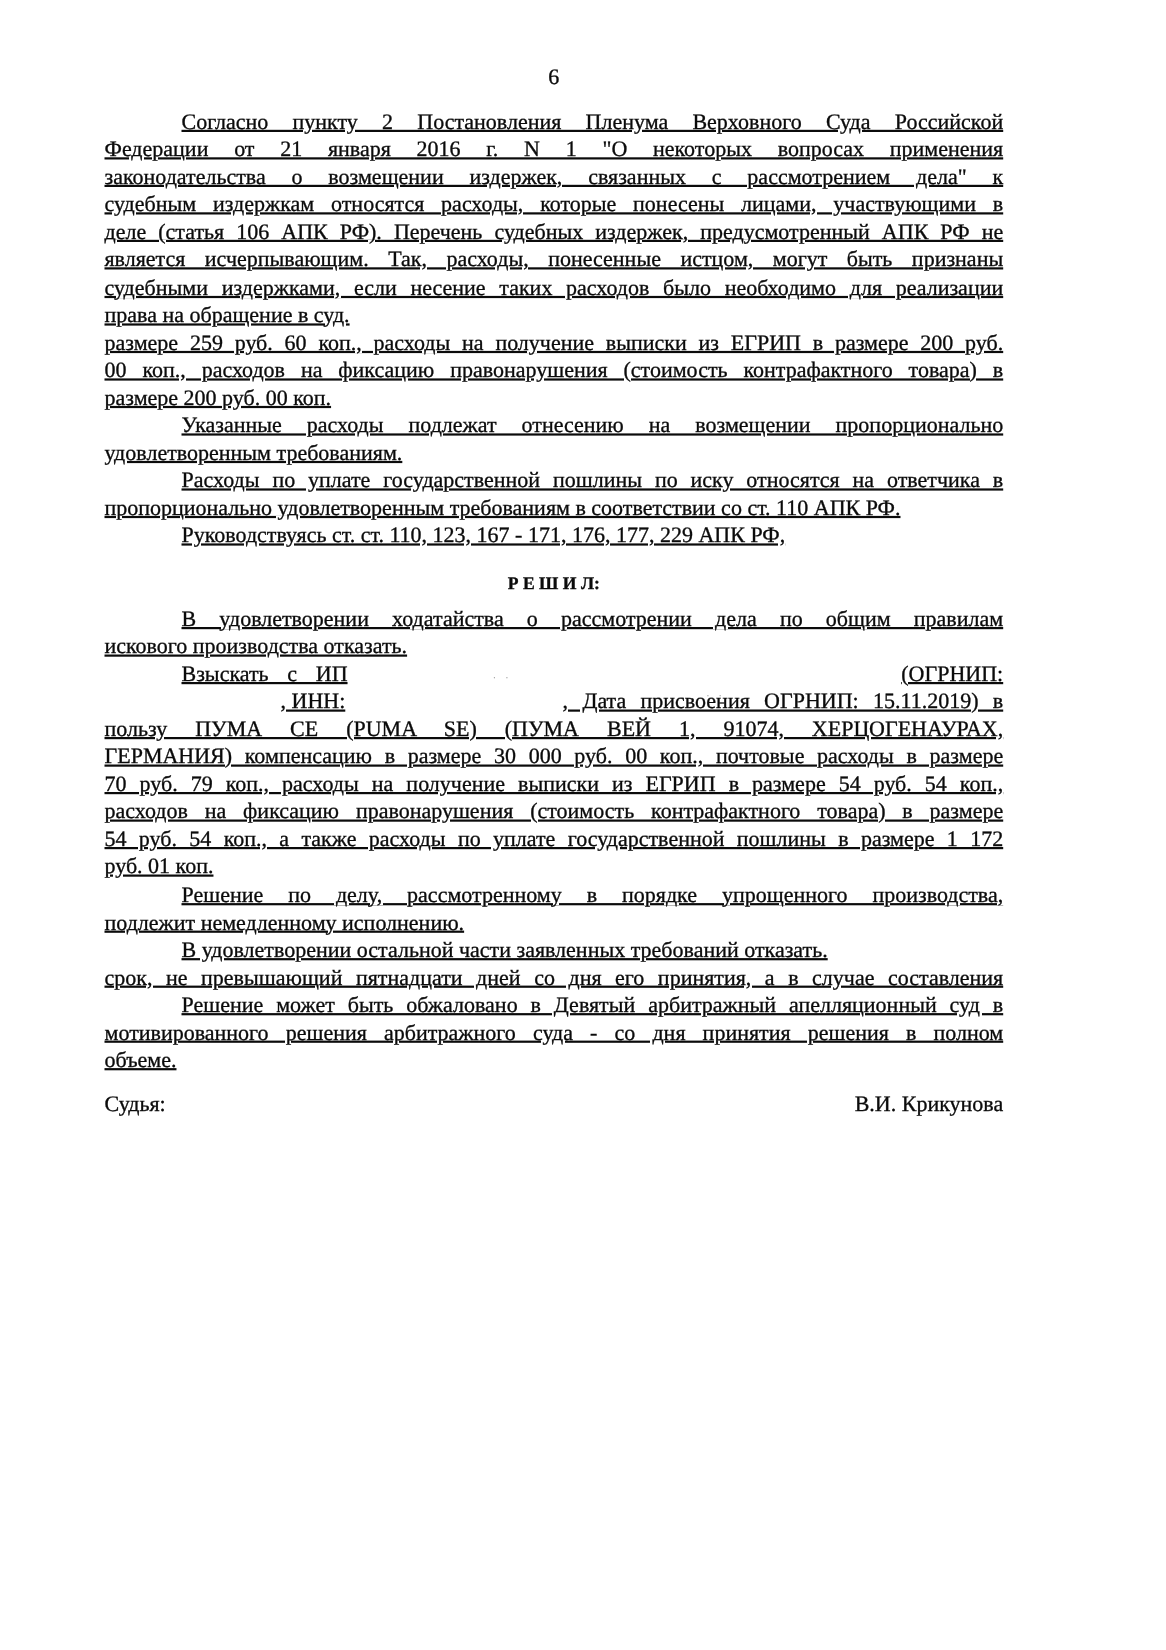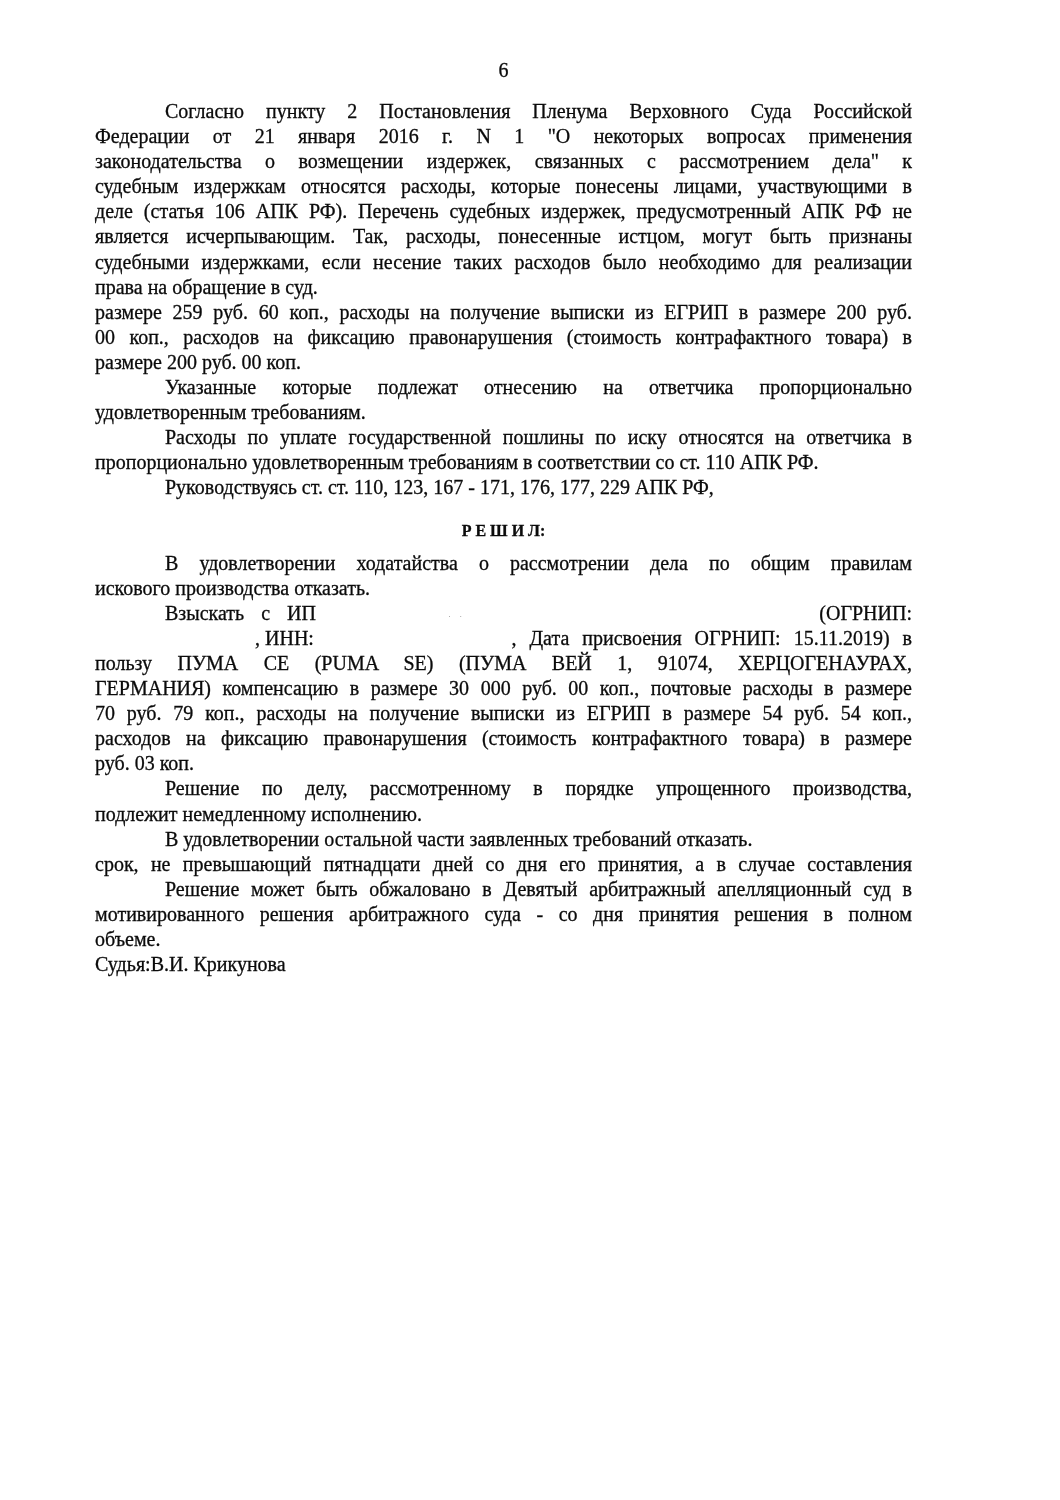--- a/index.html
+++ b/index.html
@@ -28,21 +28,21 @@
   }
   .content {
     position: absolute;
     top: 99px;
     left: 95px;
     width: 817px;
     font-size: 20px;
     line-height: 25.1px;
   }
   .para { margin: 0; padding: 0; }
-  .ln { display: block; }
+  .ln { display: block; text-decoration: underline; }
   .ln.just {
     text-align: justify;
     text-align-last: justify;
   }
   .ln.ind { text-indent: 70px; }
   .ln.flexline {
     display: flex;
     align-items: center;
   }
   .ln.flexline .gap { flex: 1 1 auto; }
@@ -51,21 +51,23 @@
   .heading {
     text-align: center;
     font-weight: bold;
     font-size: 16px;
     line-height: 25.1px;
     margin-top: 17px;
     margin-bottom: 8px;
   }
   .sig {
     display: flex;
+    justify-content: space-between;
     align-items: baseline;
+    margin-top: 15px;
   }
   .artifact {
     position: absolute;
     color: #8a8a8a;
     font-size: 9px;
     letter-spacing: 3px;
     -webkit-text-stroke: 0;
     line-height: 9px;
   }
   .artifact.a1 { left: 448px; top: 612px; }
@@ -90,21 +92,21 @@
         <div class="ln just">является исчерпывающим. Так, расходы, понесенные истцом, могут быть признаны</div>
         <div class="ln just">судебными издержками, если несение таких расходов было необходимо для реализации</div>
         <div class="ln">права на обращение в суд.</div>
       </div>
       <div class="para">
         <div class="ln just">размере 259 руб. 60 коп., расходы на получение выписки из ЕГРИП в размере 200 руб.</div>
         <div class="ln just">00 коп., расходов на фиксацию правонарушения (стоимость контрафактного товара) в</div>
         <div class="ln">размере 200 руб. 00 коп.</div>
       </div>
       <div class="para">
-        <div class="ln just ind">Указанные которые подлежат отнесению на ответчика пропорционально</div>
+        <div class="ln just ind">Указанные расходы подлежат отнесению на возмещении пропорционально</div>
         <div class="ln">удовлетворенным требованиям.</div>
       </div>
       <div class="para">
         <div class="ln just ind">Расходы по уплате государственной пошлины по иску относятся на ответчика в</div>
         <div class="ln">пропорционально удовлетворенным требованиям в соответствии со ст. 110 АПК РФ.</div>
       </div>
       <div class="para">
         <div class="ln ind">Руководствуясь ст. ст. 110, 123, 167 - 171, 176, 177, 229 АПК РФ,</div>
       </div>
       <div class="heading">Р Е Ш И Л:</div>
@@ -122,21 +124,22 @@
         <div class="ln flexline">
           <span class="pad" style="width: 160px;"></span>
           <span class="seg">, ИНН:</span>
           <span class="gap"></span>
           <span class="seg" style="word-spacing: 8px;">, Дата присвоения ОГРНИП: 15.11.2019) в</span>
         </div>
         <div class="ln just">пользу ПУМА СЕ (PUMA SE) (ПУМА ВЕЙ 1, 91074, ХЕРЦОГЕНАУРАХ,</div>
         <div class="ln just">ГЕРМАНИЯ) компенсацию в размере 30 000 руб. 00 коп., почтовые расходы в размере</div>
         <div class="ln just">70 руб. 79 коп., расходы на получение выписки из ЕГРИП в размере 54 руб. 54 коп.,</div>
         <div class="ln just">расходов на фиксацию правонарушения (стоимость контрафактного товара) в размере</div>
-        <div class="ln">руб. 03 коп.</div>
+        <div class="ln just">54 руб. 54 коп., а также расходы по уплате государственной пошлины в размере 1 172</div>
+        <div class="ln">руб. 01 коп.</div>
       </div>
       <div class="para">
         <div class="ln just ind">Решение по делу, рассмотренному в порядке упрощенного производства,</div>
         <div class="ln">подлежит немедленному исполнению.</div>
       </div>
       <div class="para">
         <div class="ln ind">В удовлетворении остальной части заявленных требований отказать.</div>
       </div>
       <div class="para">
         <div class="ln just">срок, не превышающий пятнадцати дней со дня его принятия, а в случае составления</div>

